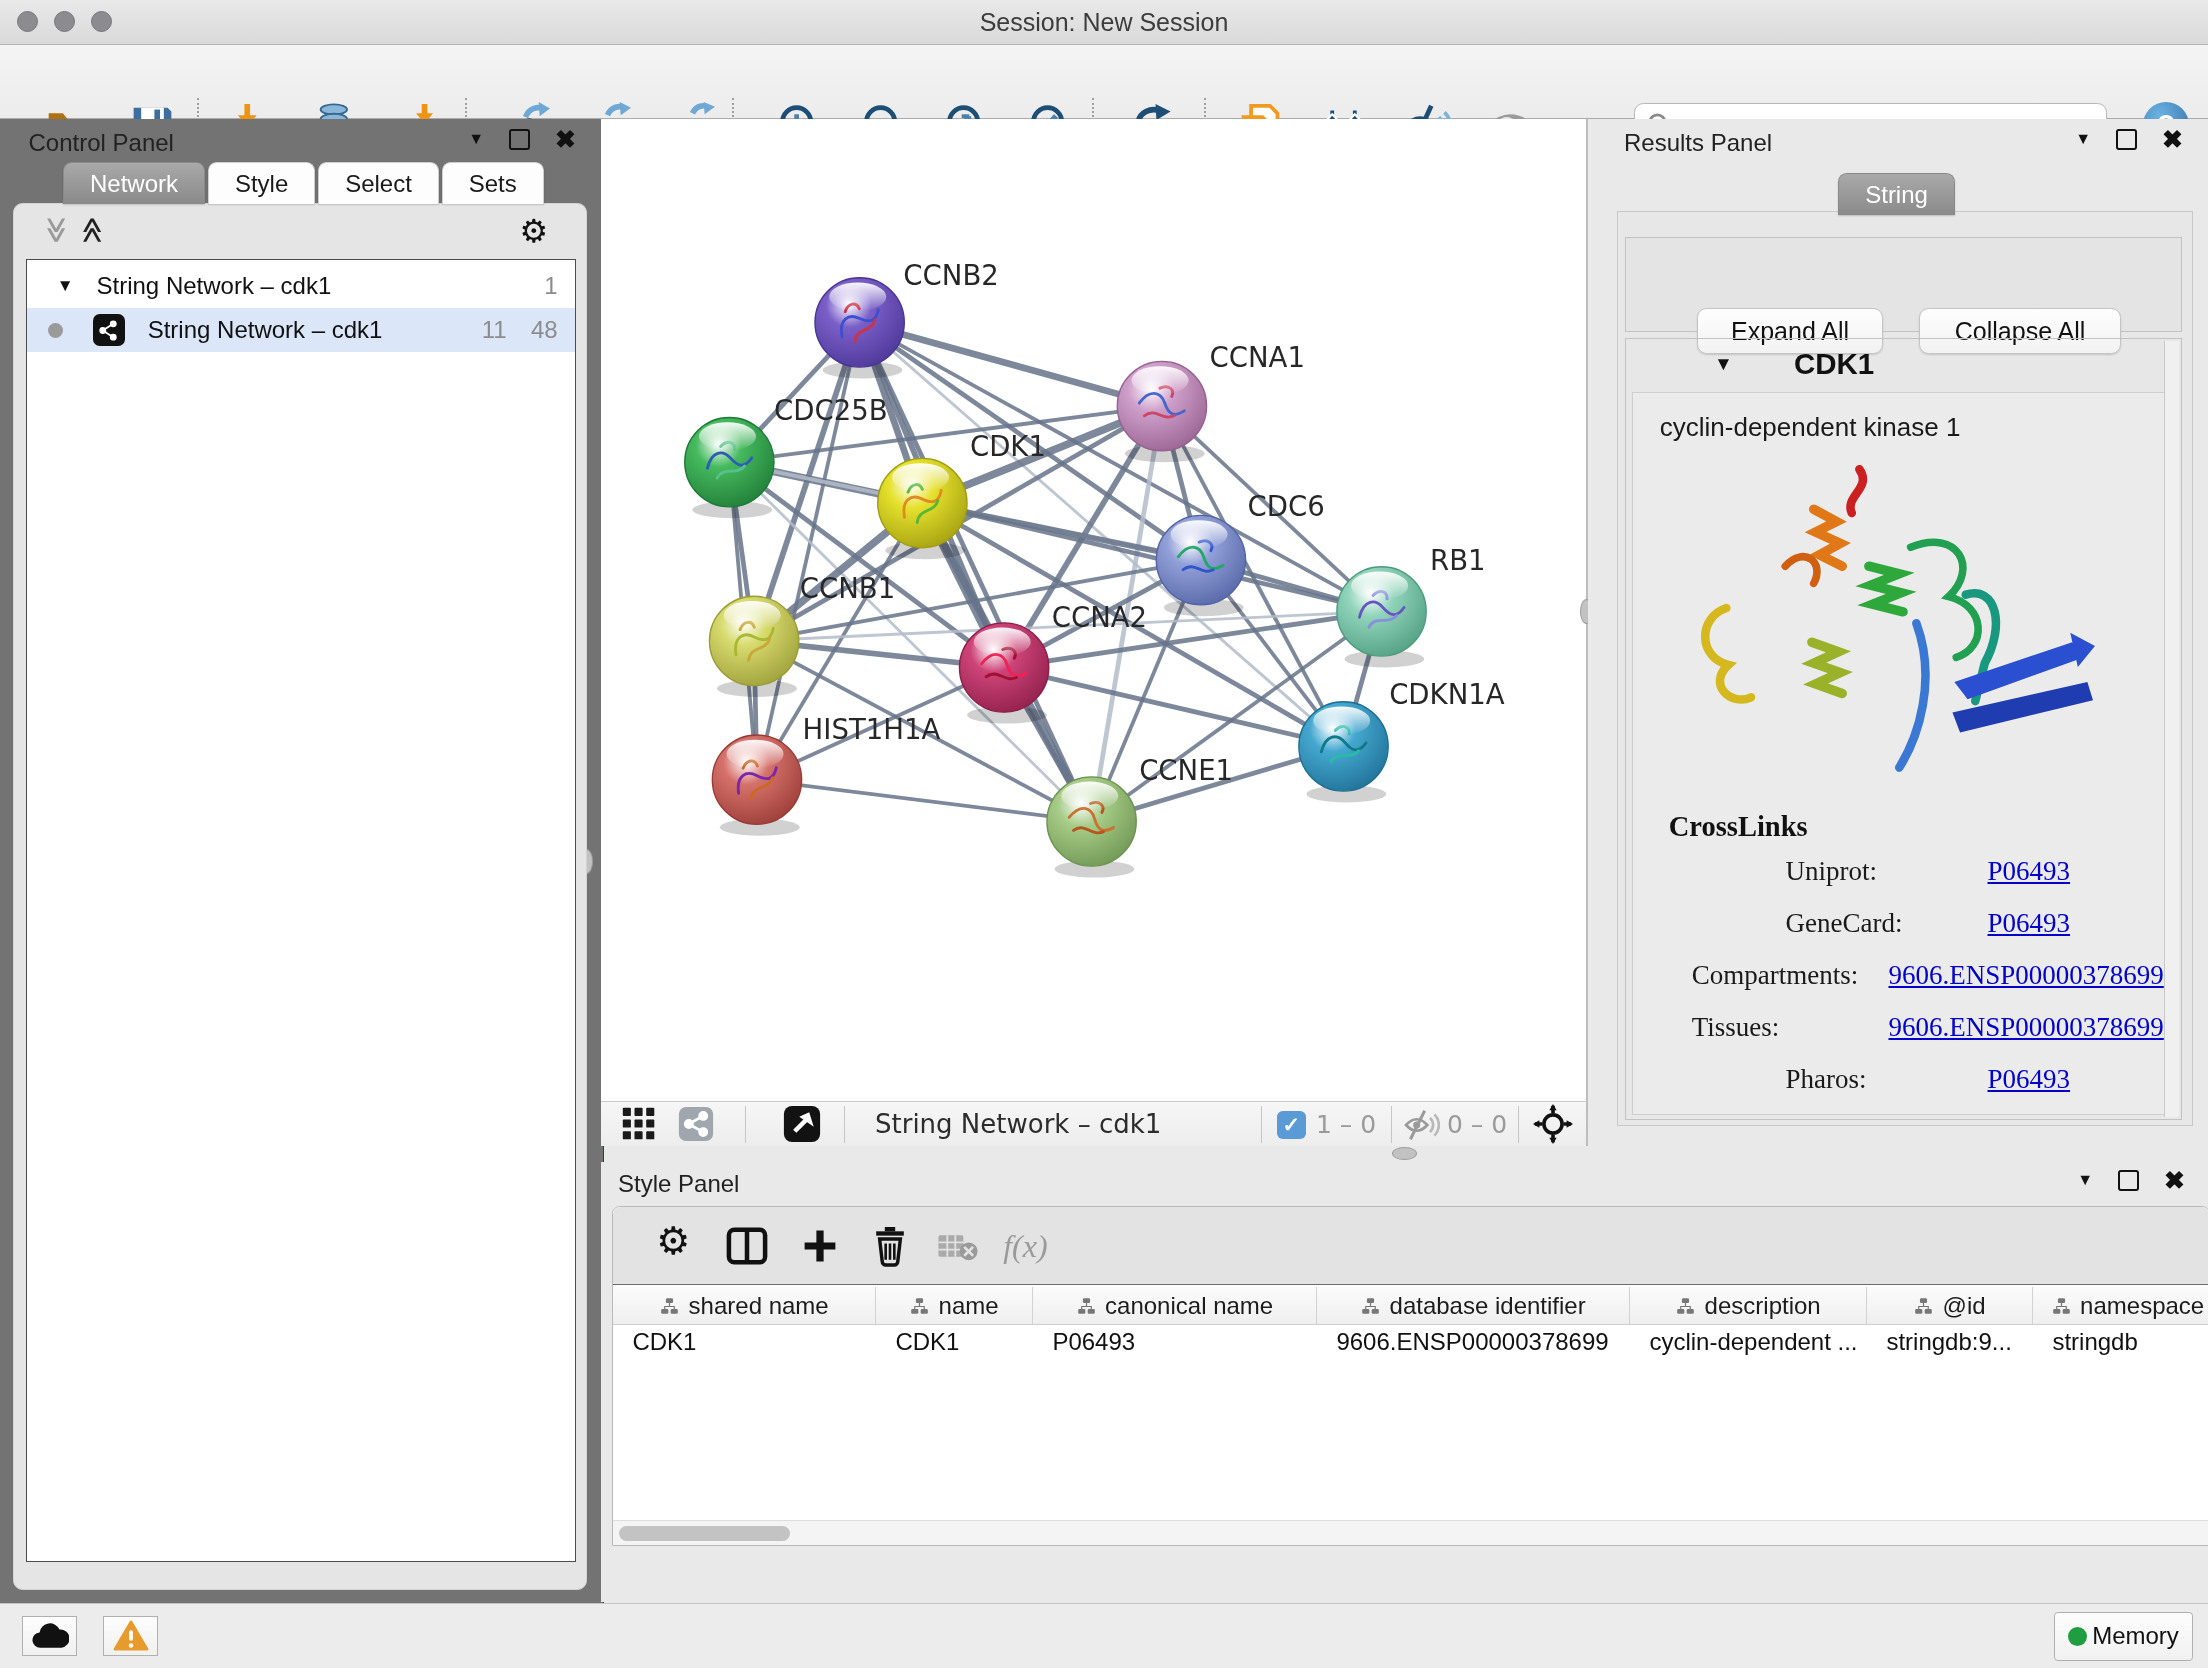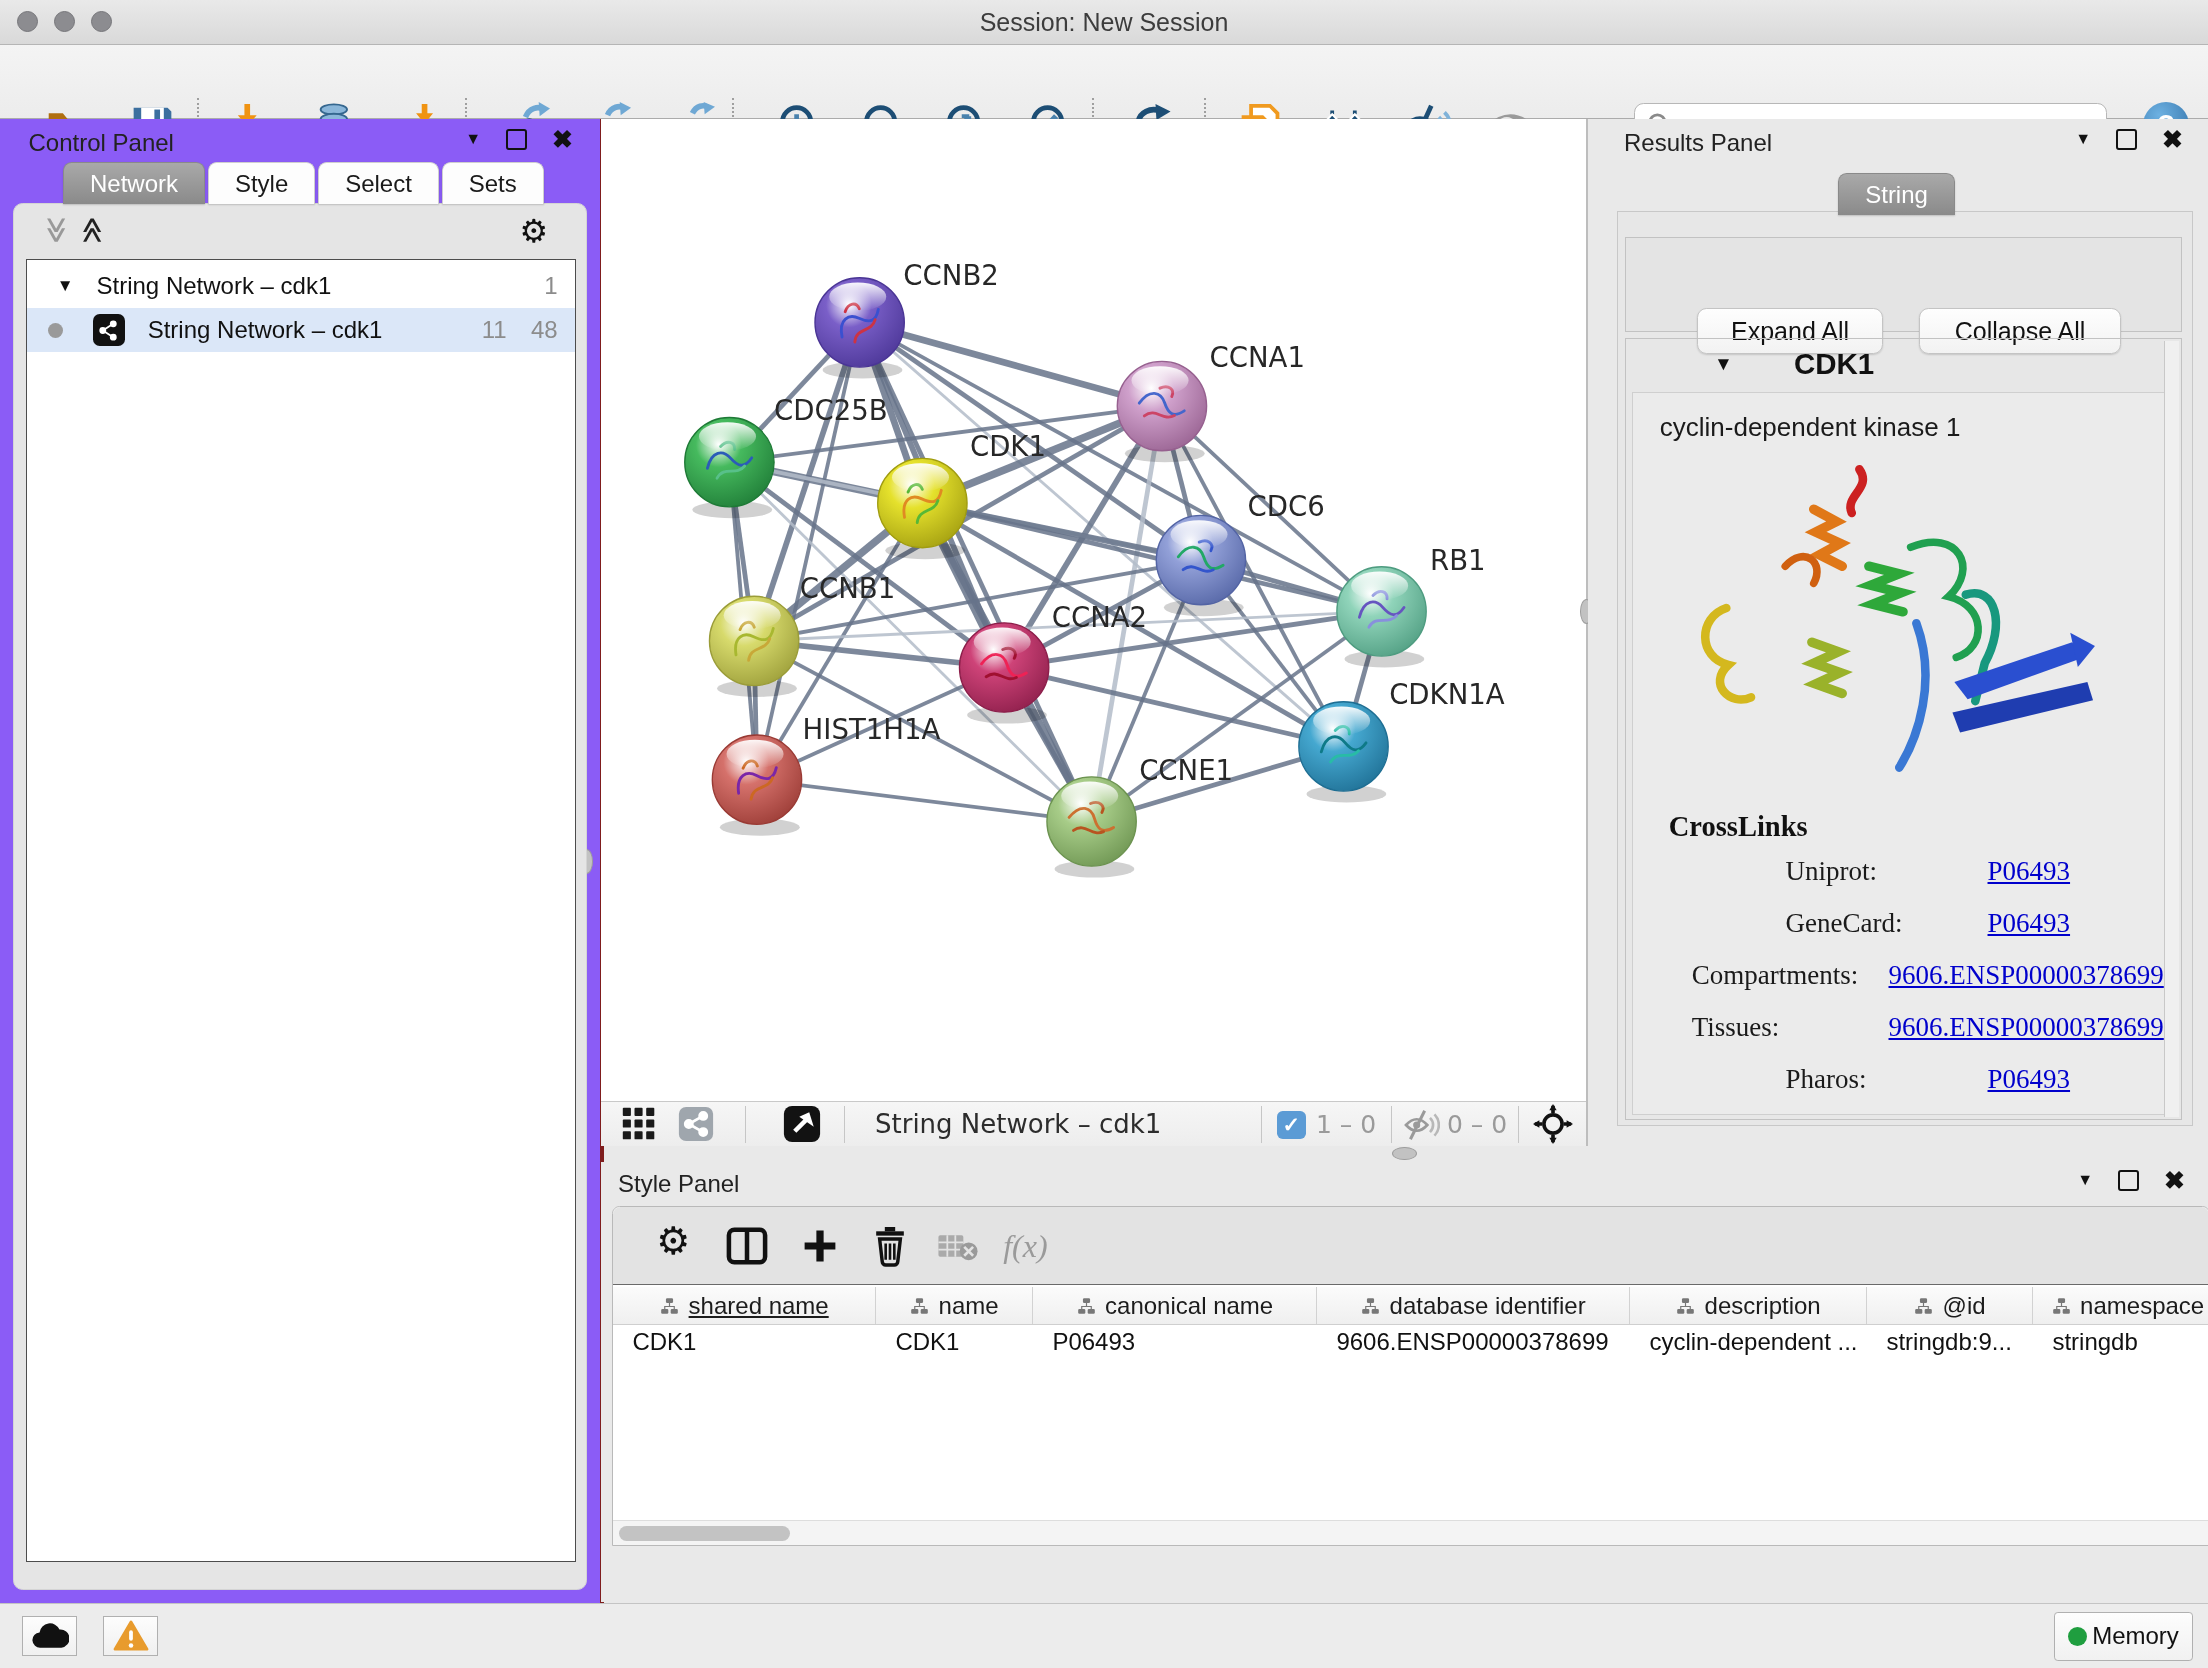--- a/index.html
+++ b/index.html
@@ -28,21 +28,21 @@
 
   
   .panel-title { font-size:24px; color:#222; }
   .head-btns { position:absolute; display:flex; align-items:center; gap:25px; }
   .hb-min { font-size:16px; color:#111; }
   .hb-max { width:21px; height:21px; border:2.9px solid #111; border-radius:2.9px; }
   .hb-close { font-size:25px; font-weight:bold; color:#111; line-height:21px; }
 
   
   .control-panel { position:absolute; left:0; top:119px; width:604px; height:1484px;
-    background:#8b5cf6; border-right:4px solid #7f1d1d; }
+    background:#737373; border-right:1px solid #7f1d1d; }
   .cp-head-title { position:absolute; left:28.5px; top:9.5px; }
   .cp-tabs { position:absolute; left:63px; top:43px; display:flex; }
   .tab { height:42px; display:flex; align-items:center; padding:0 26px; background:#fdfdfd;
     border:1px solid #cfcfcf; border-bottom:none; border-radius:8.6px 8.6px 0 0; font-size:24px; color:#1a1a1a;
     margin-right:2.9px; box-shadow:0 1px 1.9px rgba(0,0,0,.18); position:relative; z-index:2; }
   .tab.active { background:linear-gradient(#a9a9a9,#8a8a8a); color:#fff; border-color:#8a8a8a; }
   .cp-box { position:absolute; left:13.3px; top:84px; width:574px; height:1387px; background:#e5e5e5;
     border:1px solid #d4d4d4; border-radius:9.5px; z-index:1; }
   .cp-ctrl { position:absolute; left:0; top:7.6px; width:100%; height:40px; }
   .chev { position:absolute; top:3.8px; font-size:26px; font-weight:bold; font-family:"DejaVu Sans",sans-serif; }
@@ -754,21 +754,21 @@
         <svg viewBox="0 0 48 36" style="width:44px;height:32px">
             <rect x="2" y="6" width="28" height="24" rx="2" fill="#aaa"></rect>
             <path d="M2 14h28M2 22h28M12 6v24M21 6v24" stroke="#e3e3e3" stroke-width="2"></path>
             <circle cx="36" cy="24" r="10" fill="#9a9a9a"></circle>
             <path d="M31 19l10 10M41 19l-10 10" stroke="#e3e3e3" stroke-width="3"></path>
           </svg>
       </span>
       <span class="tpi fx" style="left:388px">f(x)</span>
     </div>
     <div class="tbl-header" id="tbl-header">
-        <div class="th" style="width: 263px; text-decoration: underline;">
+        <div class="th" style="width: 263px;">
           <svg width="19" height="19" viewBox="0 0 16 16">
             <g fill="#777">
               <rect x="5" y="1" width="6" height="4" rx="1"></rect>
               <rect x="1" y="10" width="6" height="4" rx="1"></rect>
               <rect x="9" y="10" width="6" height="4" rx="1"></rect>
             </g>
             <path d="M8 5v3M4 10V8h8v2" stroke="#777" fill="none"></path>
           </svg>
           <span>shared name</span>
         </div>

